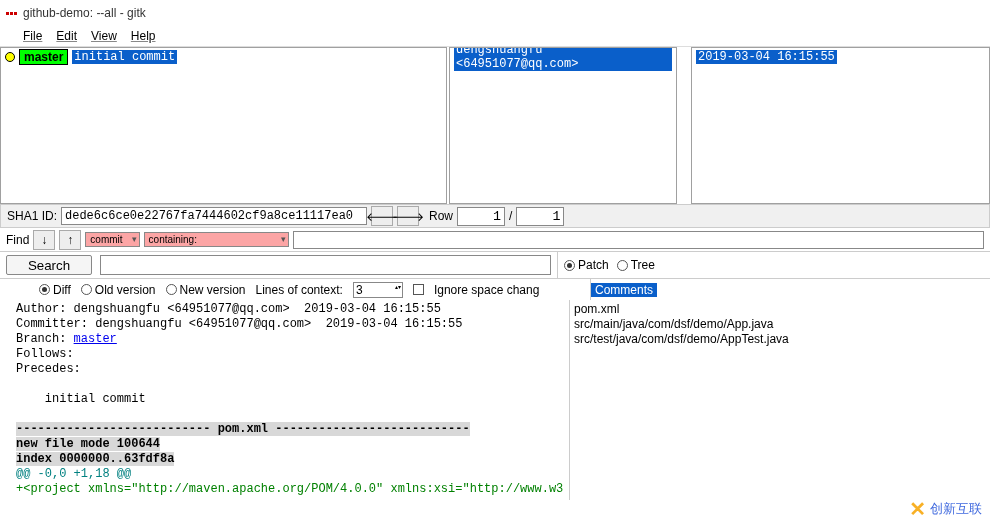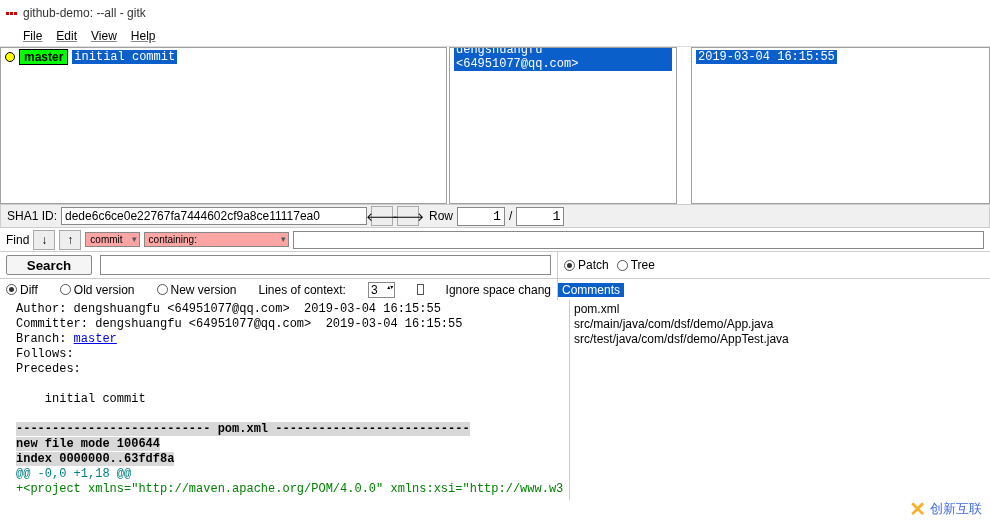--- a/index.html
+++ b/index.html
@@ -19,42 +19,42 @@
 .col2 { flex: 0 0 228px; margin-left: 2px; }
 .col3 { flex: 1; margin-left: 14px; }
 
 .commit-line { display: flex; align-items: center; height: 18px; padding: 0 4px; font-family: "Courier New", monospace; font-size: 12px; gap: 4px; }
 .node { width: 10px; height: 10px; border: 1px solid #000; border-radius: 50%; background: #ffff00; display: inline-block; }
 .branch-tag { background: #00ff00; border: 1px solid #000; padding: 0 4px; font-weight: bold; font-family: "Segoe UI", sans-serif; }
 .selected-text { background: #0a5fca; color: #fff; padding: 0 2px; }
 
 .sha-row { height: 24px; background: #f0f0f0; border: 1px solid #ccc; display: flex; align-items: center; padding: 0 6px; gap: 4px; }
 .sha-label { font-size: 12px; }
-.sha-input { flex: 0 0 306px; border: 1px solid #888; padding: 1px 3px; font-family: Liberation Sans, sans-serif; font-size: 12px; background: #fff; }
+.sha-input { flex: 0 0 306px; border: 1px solid #888; padding: 1px 3px; font-family: Liberation Mono, monospace; font-size: 12px; background: #fff; }
 .navbtn { width: 22px; height: 20px; border: 1px solid #aaa; background: #eee; display: flex; align-items: center; justify-content: center; cursor: default; }
 .row-label { margin-left: 6px; }
 .row-num { width: 48px; border: 1px solid #888; text-align: right; padding: 1px 3px; background: #fff; font-family: "Courier New", monospace; }
 
 .find-row { height: 24px; background: #fff; border-bottom: 1px solid #ccc; display: flex; align-items: center; padding: 0 6px; gap: 4px; }
 .find-label { font-size: 12px; }
 .select-box { border: 1px solid #888; background: #fca5a5; padding: 1px 16px 1px 4px; font-size: 10px; position: relative; }
 .select-box::after { content: "▾"; position: absolute; right: 2px; font-size: 9px; color: #555; }
 .find-input { flex: 1; border: 1px solid #888; padding: 1px 3px; background: #fff; height: 18px; }
 
 .mid-row { height: 26px; display: flex; }
 .mid-left { flex: 0 0 558px; display: flex; align-items: center; padding: 0 6px; gap: 8px; border-right: 1px solid #ccc; }
 .mid-right { flex: 1; display: flex; align-items: center; padding: 0 6px; gap: 8px; }
-.search-btn { width: 86px; height: 20px; border: 1px solid #888; background: #f5f5f5; border-radius: 2px; font-weight: bold; }
+.search-btn { width: 86px; height: 20px; border: 1px solid #888; background: #f5f5f5; border-radius: 2px; }
 .search-input { flex: 1; border: 1px solid #888; height: 20px; background: #fff; }
 .radio { display: inline-flex; align-items: center; gap: 3px; }
 .radio-dot { width: 11px; height: 11px; border: 1px solid #555; border-radius: 50%; display: inline-flex; align-items: center; justify-content: center; }
 .radio-dot.checked::after { content: ""; width: 5px; height: 5px; background: #333; border-radius: 50%; }
 
 .options-row { height: 22px; display: flex; border-top: 1px solid #ccc; }
-.opt-left { flex: 0 0 558px; display: flex; align-items: center; padding: 0 6px; gap: 22px; border-right: 1px solid #ccc; overflow: hidden; white-space: nowrap; }
+.opt-left { flex: 0 0 558px; display: flex; align-items: center; padding: 0 6px; gap: 10px; border-right: 1px solid #ccc; overflow: hidden; white-space: nowrap; margin-left: 33px; }
 .opt-right { flex: 1; display: flex; align-items: center; }
 .spinner { width: 50px; border: 1px solid #888; padding: 0 2px; text-align: left; position: relative; background: #fff; }
 .spinner::after { content: "▴▾"; position: absolute; right: 1px; font-size: 6px; line-height: 6px; top: 1px; display: flex; flex-direction: column; }
 .checkbox { width: 11px; height: 11px; border: 1px solid #555; display: inline-block; }
 
 .comments-hdr { background: #0a5fca; color: #fff; padding: 0 4px; display: inline-block; }
 
 .content-row { display: flex; height: 200px; }
 .content-left { flex: 0 0 558px; font-family: "Courier New", monospace; font-size: 12px; line-height: 15px; padding: 2px 4px; border-right: 1px solid #ccc; overflow: hidden; white-space: pre; margin-left: 12px; }
 .content-right { flex: 1; padding: 2px 4px; font-size: 12px; line-height: 15px; }

